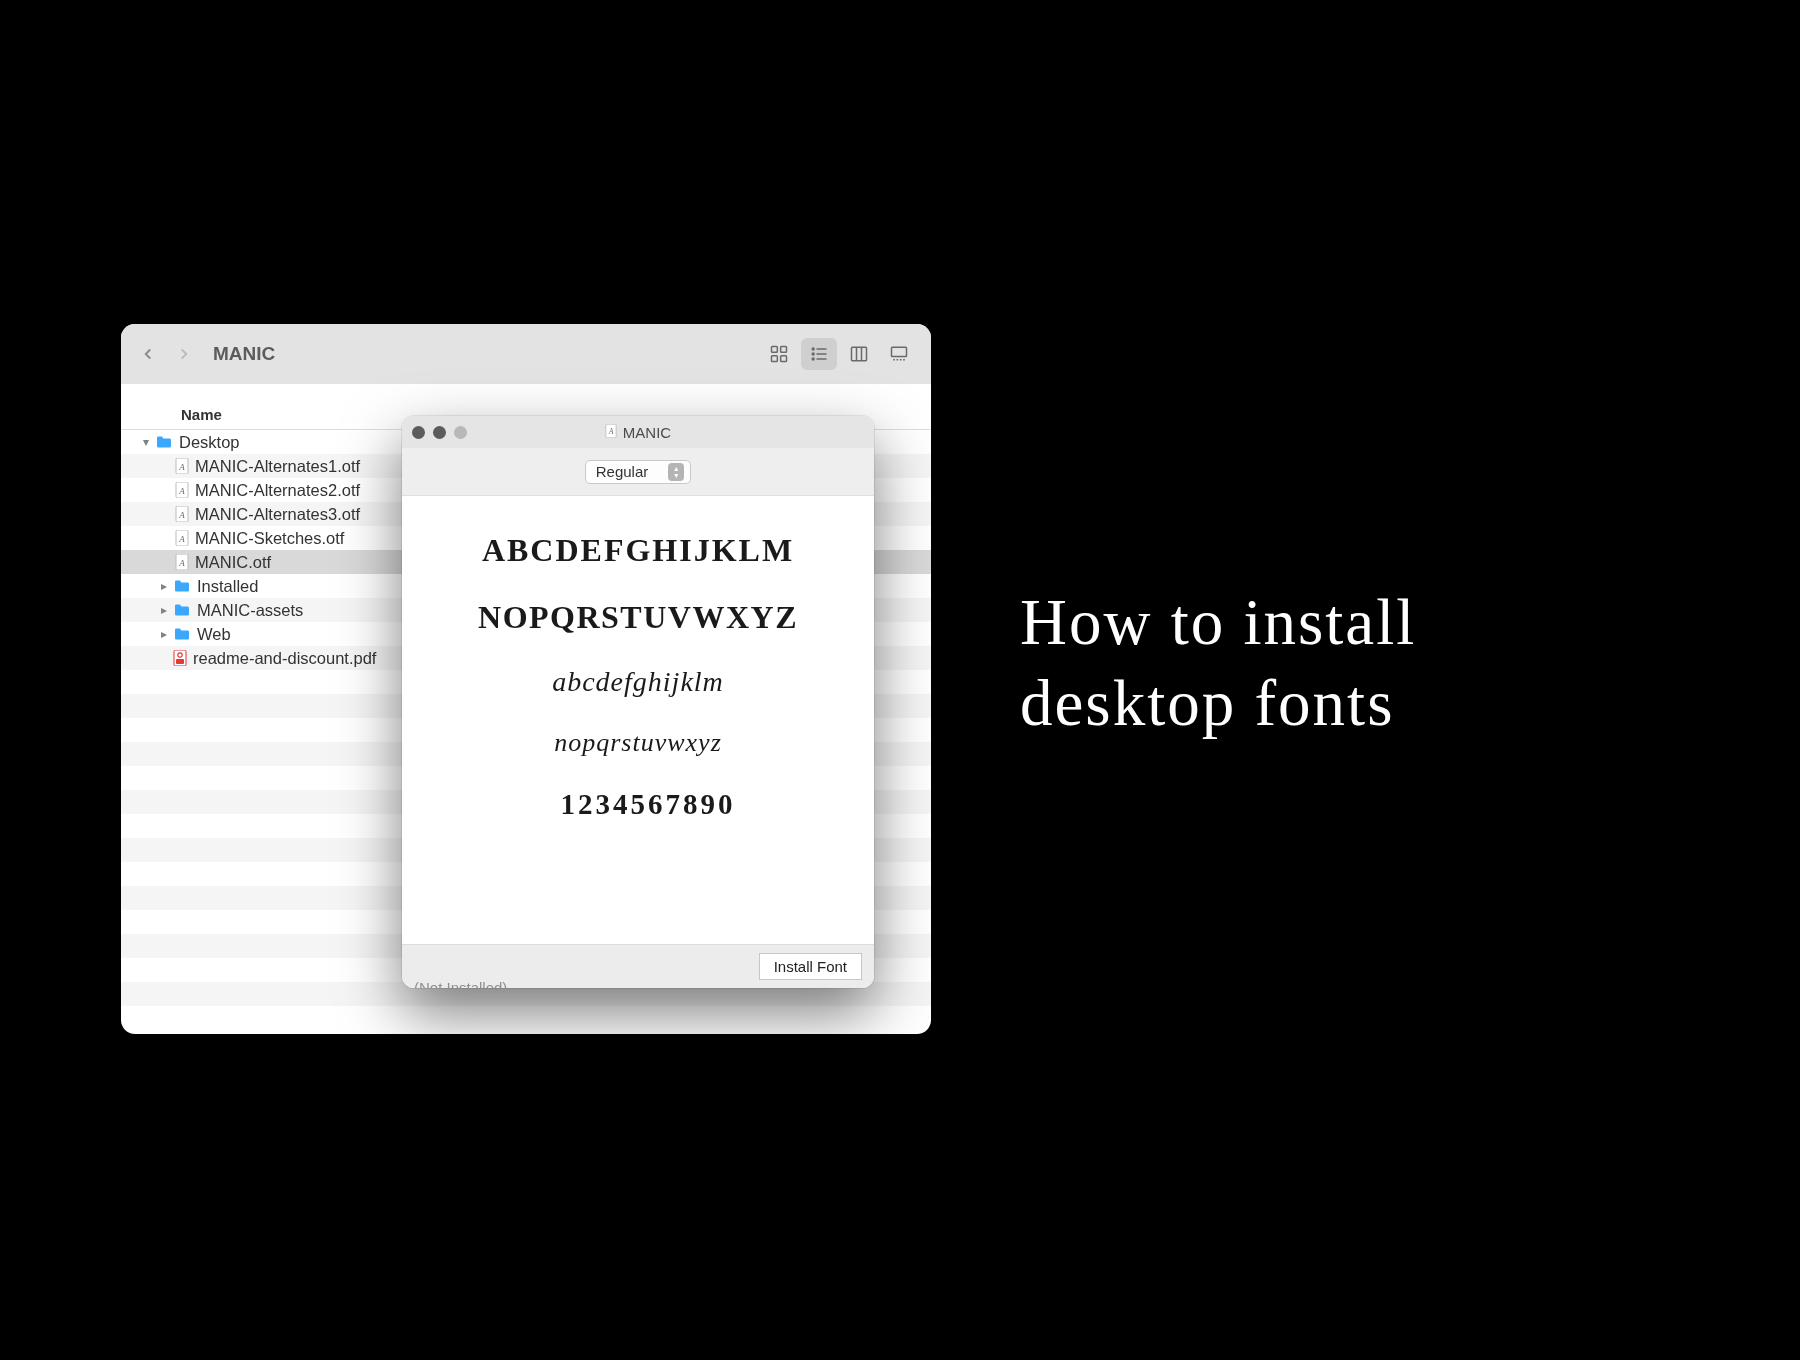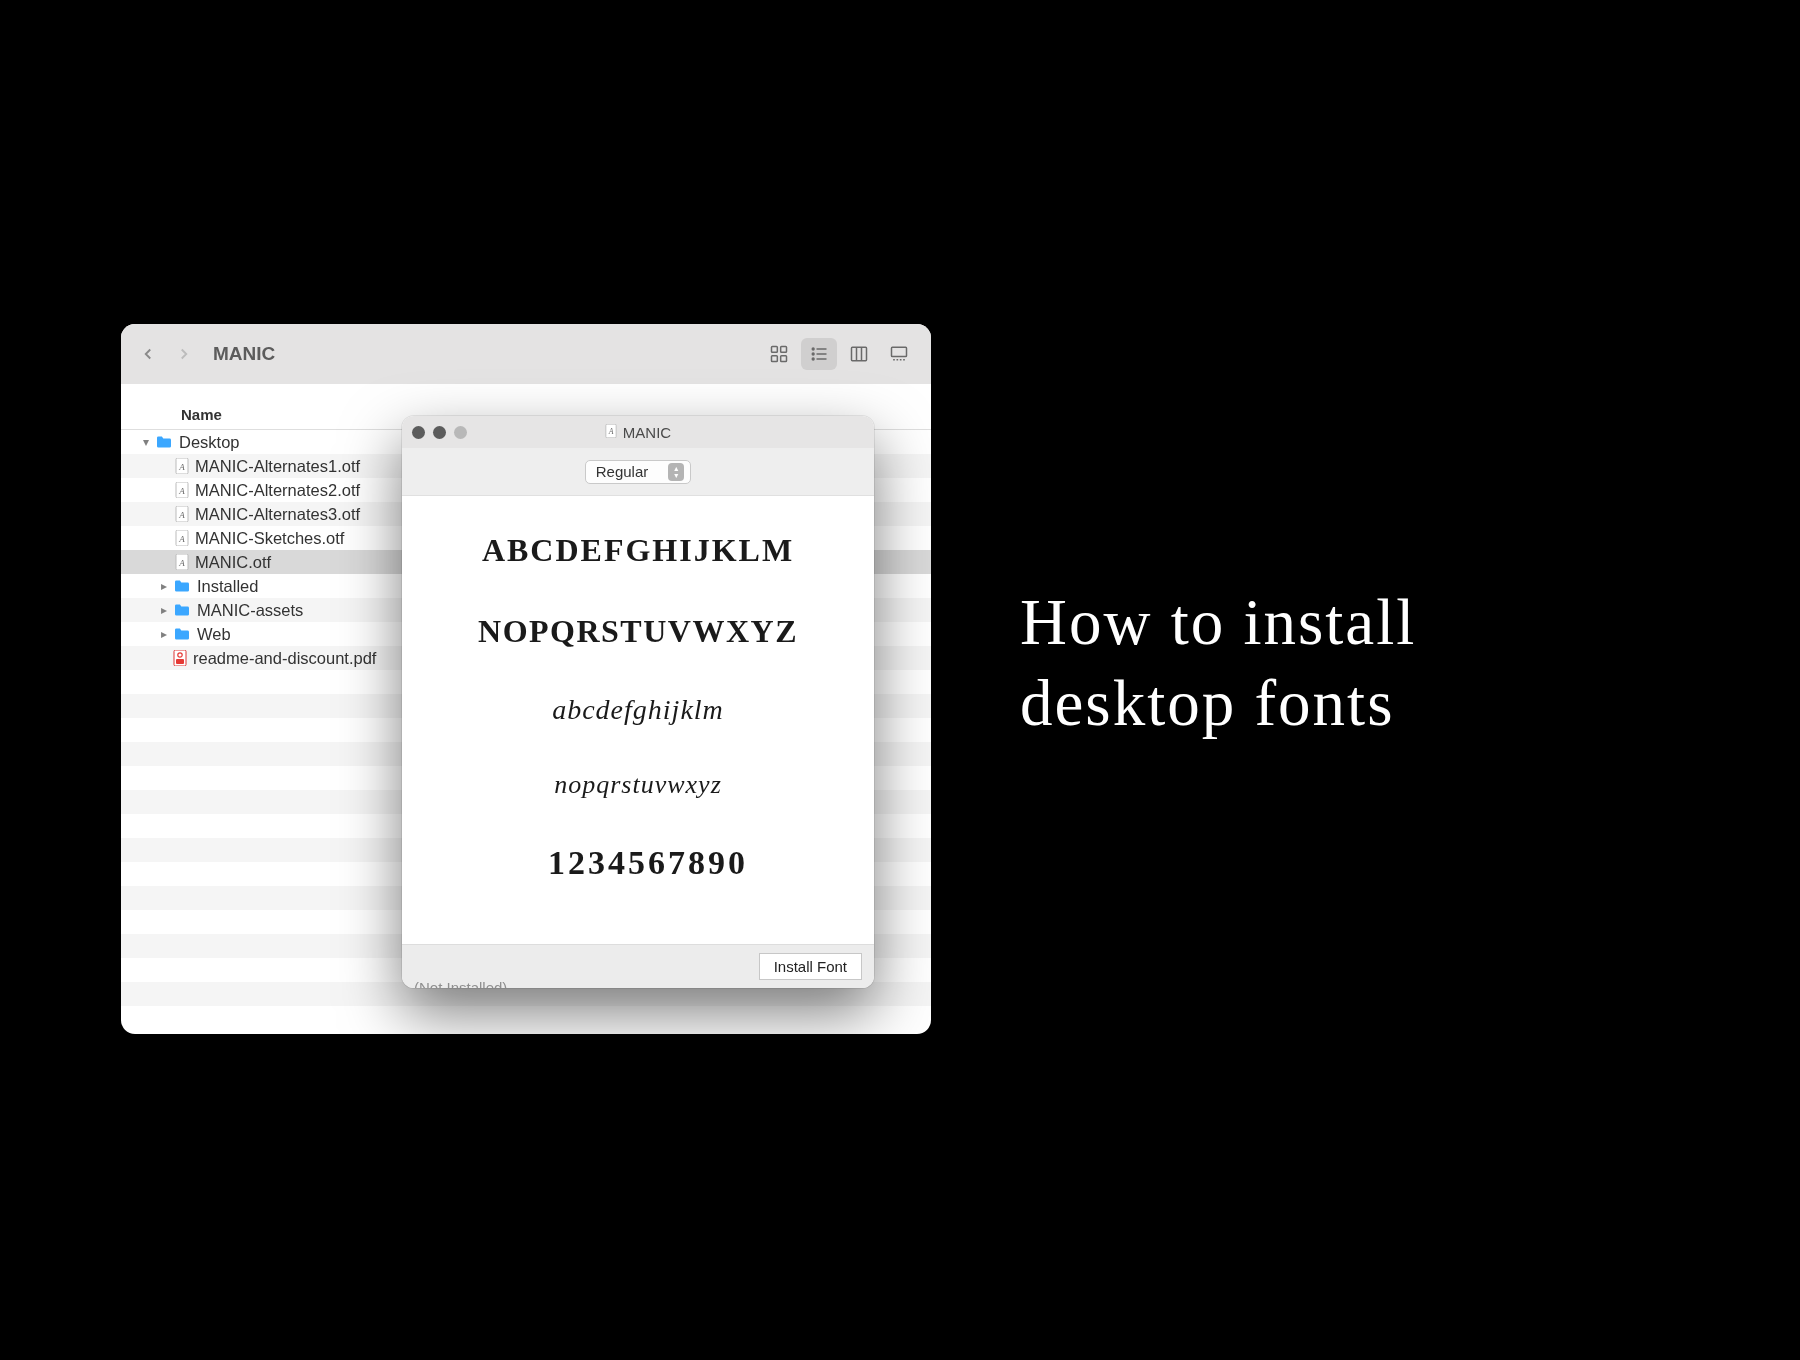--- a/index.html
+++ b/index.html
@@ -157,35 +157,35 @@
   .stepper::before { content:"▴"; color:#fff; font-size:8px; line-height:7px; }
   .stepper::after { content:"▾"; color:#fff; font-size:8px; line-height:7px; }
 
   .fb-preview {
     flex: 1;
     background: #fff;
     padding: 36px 30px 20px;
     display: flex;
     flex-direction: column;
     align-items: center;
-    gap: 44px;
+    gap: 30px;
     overflow: hidden;
   }
   .sample {
     font-family: "Bradley Hand", "Segoe Script", "Comic Sans MS", cursive;
     color: #1a1a1a;
     letter-spacing: 1px;
     text-align: center;
     white-space: nowrap;
   }
   .s1 { font-size: 32px; font-weight: 800; letter-spacing: 2px; }
   .s2 { font-size: 32px; font-weight: 800; letter-spacing: 1.5px; }
   .s3 { font-size: 28px; font-style: italic; }
   .s4 { font-size: 26px; font-style: italic; }
-  .s5 { font-size: 34px; font-weight: 700; letter-spacing: 3px; margin-left: 20px; }
+  .s5 { font-size: 29px; font-weight: 700; letter-spacing: 3px; margin-left: 20px; }
 
   .fb-footer {
     height: 44px;
     background: #ececec;
     border-top: 1px solid #ddd;
     display: flex;
     align-items: center;
     padding: 0 12px;
   }
   .fb-status { color: #8f8f8f; font-size: 15px; margin-top: 41px; }

